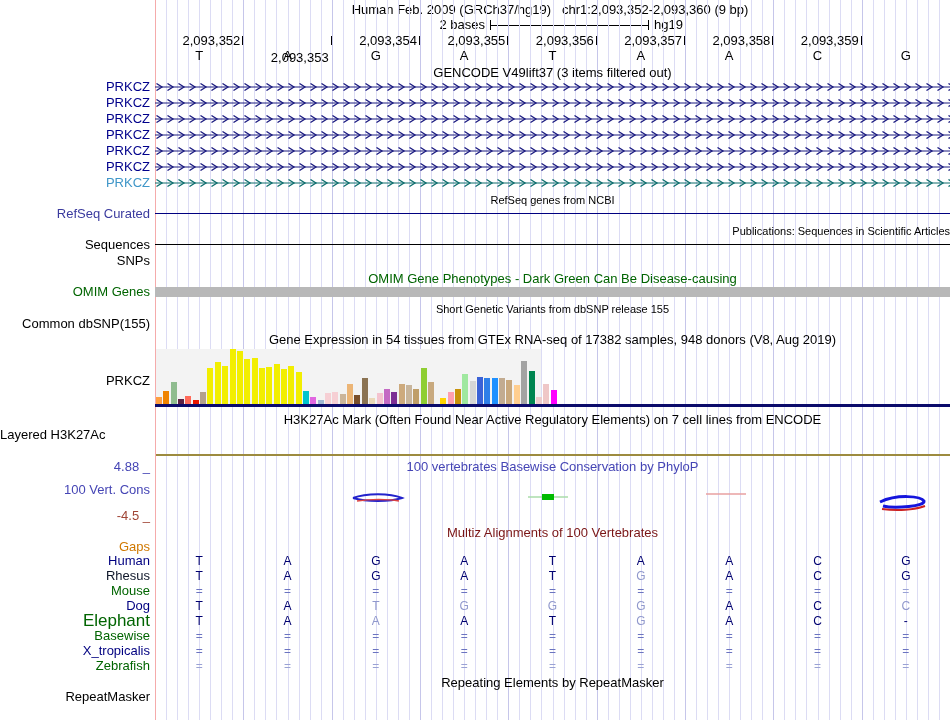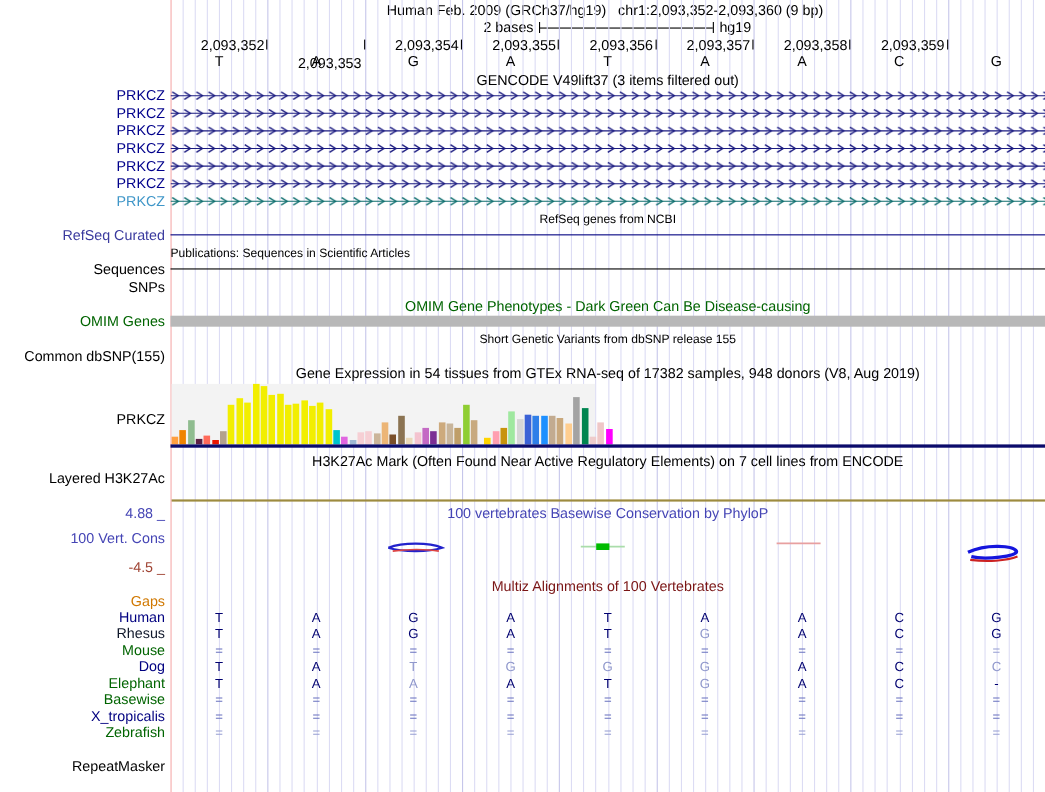--- a/index.html
+++ b/index.html
@@ -168,21 +168,21 @@
       <rect width="795" height="8" fill="url(#chevNavy)"></rect>
     </svg>
     <div style="position: absolute; left: 0px; top: 175px; width: 150px; height: 16px; line-height: 16px; text-align: right; font-size: 13px; color: rgb(63, 150, 200);">PRKCZ</div>
     <svg width="795" height="8" style="position: absolute; left: 155px; top: 179px;">
       <line x1="0" y1="4" x2="795" y2="4" stroke="#0d6d6d" stroke-width="1"></line>
       <rect width="795" height="8" fill="url(#chevTeal)"></rect>
     </svg>
     <div style="position: absolute; left: 155px; top: 192px; width: 795px; height: 16px; line-height: 16px; text-align: center; font-size: 11px; color: rgb(0, 0, 0);">RefSeq genes from NCBI</div>
     <div style="position: absolute; left: 0px; top: 206px; width: 150px; height: 16px; line-height: 16px; text-align: right; font-size: 13px; color: rgb(58, 58, 158);">RefSeq Curated</div>
     <div style="position: absolute; left: 155px; top: 213px; width: 795px; height: 1px; background: rgb(0, 0, 128);"></div>
-    <div style="position: absolute; left: 155px; top: 223px; width: 795px; height: 16px; line-height: 16px; text-align: left; font-size: 11px; color: rgb(0, 0, 0);">Publications: Sequences in Scientific Articles</div>
+    <div style="position: absolute; left: 155px; top: 223px; width: 795px; height: 16px; line-height: 16px; text-align: right; font-size: 11px; color: rgb(0, 0, 0);">Publications: Sequences in Scientific Articles</div>
     <div style="position: absolute; left: 0px; top: 237px; width: 150px; height: 16px; line-height: 16px; text-align: right; font-size: 13px; color: rgb(0, 0, 0);">Sequences</div>
     <div style="position: absolute; left: 155px; top: 244px; width: 795px; height: 1px; background: rgb(0, 0, 0);"></div>
     <div style="position: absolute; left: 0px; top: 253px; width: 150px; height: 16px; line-height: 16px; text-align: right; font-size: 13px; color: rgb(0, 0, 0);">SNPs</div>
     <div style="position: absolute; left: 155px; top: 271px; width: 795px; height: 16px; line-height: 16px; text-align: center; font-size: 13px; color: rgb(0, 100, 0);">OMIM Gene Phenotypes - Dark Green Can Be Disease-causing</div>
     <div style="position: absolute; left: 0px; top: 284px; width: 150px; height: 16px; line-height: 16px; text-align: right; font-size: 13px; color: rgb(0, 100, 0);">OMIM Genes</div>
     <div style="position: absolute; left: 155px; top: 287px; width: 795px; height: 10px; background: rgb(184, 184, 184);"></div>
     <div style="position: absolute; left: 155px; top: 301px; width: 795px; height: 16px; line-height: 16px; text-align: center; font-size: 11px; color: rgb(0, 0, 0);">Short Genetic Variants from dbSNP release 155</div>
     <div style="position: absolute; left: 0px; top: 316px; width: 150px; height: 16px; line-height: 16px; text-align: right; font-size: 13px; color: rgb(0, 0, 0);">Common dbSNP(155)</div>
     <div style="position: absolute; left: 155px; top: 332px; width: 795px; height: 16px; line-height: 16px; text-align: center; font-size: 13px; color: rgb(0, 0, 0);">Gene Expression in 54 tissues from GTEx RNA-seq of 17382 samples, 948 donors (V8, Aug 2019)</div>
     <div style="position: absolute; left: 0px; top: 373px; width: 150px; height: 16px; line-height: 16px; text-align: right; font-size: 13px; color: rgb(0, 0, 0);">PRKCZ</div>
@@ -236,21 +236,21 @@
     <div style="position: absolute; left: 499.1px; top: 378px; width: 6px; height: 26px; background: rgb(194, 171, 144);"></div>
     <div style="position: absolute; left: 506.4px; top: 380px; width: 6px; height: 24px; background: rgb(201, 168, 124);"></div>
     <div style="position: absolute; left: 513.8px; top: 385px; width: 6px; height: 19px; background: rgb(255, 206, 143);"></div>
     <div style="position: absolute; left: 521.1px; top: 361px; width: 6px; height: 43px; background: rgb(163, 163, 163);"></div>
     <div style="position: absolute; left: 528.5px; top: 371px; width: 6px; height: 33px; background: rgb(0, 133, 80);"></div>
     <div style="position: absolute; left: 535.8px; top: 397px; width: 6px; height: 7px; background: rgb(238, 204, 204);"></div>
     <div style="position: absolute; left: 543.2px; top: 384px; width: 6px; height: 20px; background: rgb(239, 199, 199);"></div>
     <div style="position: absolute; left: 550.5px; top: 390px; width: 6px; height: 14px; background: rgb(255, 0, 255);"></div>
     <div style="position: absolute; left: 155px; top: 404px; width: 795px; height: 3px; background: rgb(11, 11, 107);"></div>
     <div style="position: absolute; left: 155px; top: 412px; width: 795px; height: 16px; line-height: 16px; text-align: center; font-size: 13px; color: rgb(0, 0, 0);">H3K27Ac Mark (Often Found Near Active Regulatory Elements) on 7 cell lines from ENCODE</div>
-    <div style="position: absolute; left: 0px; top: 427px; width: 150px; height: 16px; line-height: 16px; text-align: right; font-size: 13px; color: rgb(0, 0, 0);">Layered H3K27Ac</div>
+    <div style="position: absolute; left: 0px; top: 427px; width: 150px; height: 16px; line-height: 16px; text-align: left; font-size: 13px; color: rgb(0, 0, 0);">Layered H3K27Ac</div>
     <div style="position: absolute; left: 156px; top: 454px; width: 794px; height: 2px; background: rgb(157, 139, 63);"></div>
     <div style="position: absolute; left: 155px; top: 459px; width: 795px; height: 16px; line-height: 16px; text-align: center; font-size: 13px; color: rgb(69, 69, 181);">100 vertebrates Basewise Conservation by PhyloP</div>
     <div style="position: absolute; left: 0px; top: 459px; width: 150px; height: 16px; line-height: 16px; text-align: right; font-size: 13px; color: rgb(69, 69, 181);">4.88 _</div>
     <div style="position: absolute; left: 0px; top: 482px; width: 150px; height: 16px; line-height: 16px; text-align: right; font-size: 13px; color: rgb(69, 69, 181);">100 Vert. Cons</div>
     <div style="position: absolute; left: 0px; top: 508px; width: 150px; height: 16px; line-height: 16px; text-align: right; font-size: 13px; color: rgb(160, 69, 53);">-4.5 _</div>
     <svg width="56" height="14" style="position: absolute; left: 350px; top: 491px;">
       <path d="M3,7 C16,2 40,2 52,7 C40,11 16,11 3,7" fill="none" stroke="#2222cc" stroke-width="2"></path>
       <path d="M7,10 C20,8 38,8 49,10" fill="none" stroke="#dd4444" stroke-width="1.5"></path>
     </svg>
     <svg width="44" height="8" style="position: absolute; left: 526px; top: 493px;">
@@ -299,21 +299,21 @@
     <div style="position: absolute; left: 0px; top: 598px; width: 150px; height: 16px; line-height: 16px; text-align: right; font-size: 13px; color: rgb(0, 0, 128);">Dog</div>
     <div style="position: absolute; left: 189.167px; top: 598px; width: 20px; height: 16px; line-height: 16px; text-align: center; font-size: 12px; color: rgb(0, 0, 112);">T</div>
     <div style="position: absolute; left: 277.5px; top: 598px; width: 20px; height: 16px; line-height: 16px; text-align: center; font-size: 12px; color: rgb(0, 0, 112);">A</div>
     <div style="position: absolute; left: 365.833px; top: 598px; width: 20px; height: 16px; line-height: 16px; text-align: center; font-size: 12px; color: rgb(144, 152, 204);">T</div>
     <div style="position: absolute; left: 454.167px; top: 598px; width: 20px; height: 16px; line-height: 16px; text-align: center; font-size: 12px; color: rgb(144, 152, 204);">G</div>
     <div style="position: absolute; left: 542.5px; top: 598px; width: 20px; height: 16px; line-height: 16px; text-align: center; font-size: 12px; color: rgb(144, 152, 204);">G</div>
     <div style="position: absolute; left: 630.833px; top: 598px; width: 20px; height: 16px; line-height: 16px; text-align: center; font-size: 12px; color: rgb(144, 152, 204);">G</div>
     <div style="position: absolute; left: 719.167px; top: 598px; width: 20px; height: 16px; line-height: 16px; text-align: center; font-size: 12px; color: rgb(0, 0, 112);">A</div>
     <div style="position: absolute; left: 807.5px; top: 598px; width: 20px; height: 16px; line-height: 16px; text-align: center; font-size: 12px; color: rgb(0, 0, 112);">C</div>
     <div style="position: absolute; left: 895.833px; top: 598px; width: 20px; height: 16px; line-height: 16px; text-align: center; font-size: 12px; color: rgb(144, 152, 204);">C</div>
-    <div style="position: absolute; left: 0px; top: 613px; width: 150px; height: 16px; line-height: 16px; text-align: right; font-size: 13px; color: rgb(0, 100, 0);">Elephant</div>
+    <div style="position: absolute; left: 0px; top: 613px; width: 150px; height: 16px; line-height: 16px; text-align: right; font-size: 17px; color: rgb(0, 100, 0);">Elephant</div>
     <div style="position: absolute; left: 189.167px; top: 613px; width: 20px; height: 16px; line-height: 16px; text-align: center; font-size: 12px; color: rgb(0, 0, 112);">T</div>
     <div style="position: absolute; left: 277.5px; top: 613px; width: 20px; height: 16px; line-height: 16px; text-align: center; font-size: 12px; color: rgb(0, 0, 112);">A</div>
     <div style="position: absolute; left: 365.833px; top: 613px; width: 20px; height: 16px; line-height: 16px; text-align: center; font-size: 12px; color: rgb(144, 152, 204);">A</div>
     <div style="position: absolute; left: 454.167px; top: 613px; width: 20px; height: 16px; line-height: 16px; text-align: center; font-size: 12px; color: rgb(0, 0, 112);">A</div>
     <div style="position: absolute; left: 542.5px; top: 613px; width: 20px; height: 16px; line-height: 16px; text-align: center; font-size: 12px; color: rgb(0, 0, 112);">T</div>
     <div style="position: absolute; left: 630.833px; top: 613px; width: 20px; height: 16px; line-height: 16px; text-align: center; font-size: 12px; color: rgb(144, 152, 204);">G</div>
     <div style="position: absolute; left: 719.167px; top: 613px; width: 20px; height: 16px; line-height: 16px; text-align: center; font-size: 12px; color: rgb(0, 0, 112);">A</div>
     <div style="position: absolute; left: 807.5px; top: 613px; width: 20px; height: 16px; line-height: 16px; text-align: center; font-size: 12px; color: rgb(0, 0, 112);">C</div>
     <div style="position: absolute; left: 895.833px; top: 613px; width: 20px; height: 16px; line-height: 16px; text-align: center; font-size: 12px; color: rgb(0, 0, 112);">-</div>
     <div style="position: absolute; left: 0px; top: 628px; width: 150px; height: 16px; line-height: 16px; text-align: right; font-size: 13px; color: rgb(0, 100, 0);">Basewise</div>
@@ -339,14 +339,15 @@
     <div style="position: absolute; left: 0px; top: 658px; width: 150px; height: 16px; line-height: 16px; text-align: right; font-size: 13px; color: rgb(0, 100, 0);">Zebrafish</div>
     <div style="position: absolute; left: 189.167px; top: 658px; width: 20px; height: 16px; line-height: 16px; text-align: center; font-size: 12px; color: rgb(154, 162, 212);">=</div>
     <div style="position: absolute; left: 277.5px; top: 658px; width: 20px; height: 16px; line-height: 16px; text-align: center; font-size: 12px; color: rgb(154, 162, 212);">=</div>
     <div style="position: absolute; left: 365.833px; top: 658px; width: 20px; height: 16px; line-height: 16px; text-align: center; font-size: 12px; color: rgb(154, 162, 212);">=</div>
     <div style="position: absolute; left: 454.167px; top: 658px; width: 20px; height: 16px; line-height: 16px; text-align: center; font-size: 12px; color: rgb(154, 162, 212);">=</div>
     <div style="position: absolute; left: 542.5px; top: 658px; width: 20px; height: 16px; line-height: 16px; text-align: center; font-size: 12px; color: rgb(154, 162, 212);">=</div>
     <div style="position: absolute; left: 630.833px; top: 658px; width: 20px; height: 16px; line-height: 16px; text-align: center; font-size: 12px; color: rgb(154, 162, 212);">=</div>
     <div style="position: absolute; left: 719.167px; top: 658px; width: 20px; height: 16px; line-height: 16px; text-align: center; font-size: 12px; color: rgb(154, 162, 212);">=</div>
     <div style="position: absolute; left: 807.5px; top: 658px; width: 20px; height: 16px; line-height: 16px; text-align: center; font-size: 12px; color: rgb(154, 162, 212);">=</div>
     <div style="position: absolute; left: 895.833px; top: 658px; width: 20px; height: 16px; line-height: 16px; text-align: center; font-size: 12px; color: rgb(154, 162, 212);">=</div>
+    <div style="position: absolute; left: 155px; top: 675px; width: 795px; height: 16px; line-height: 16px; text-align: center; font-size: 13px; color: rgb(0, 0, 0);">Repeating Elements by RepeatMasker</div>
     <div style="position: absolute; left: 0px; top: 689px; width: 150px; height: 16px; line-height: 16px; text-align: right; font-size: 13px; color: rgb(0, 0, 0);">RepeatMasker</div>
   </div>
 
 </body></html>

